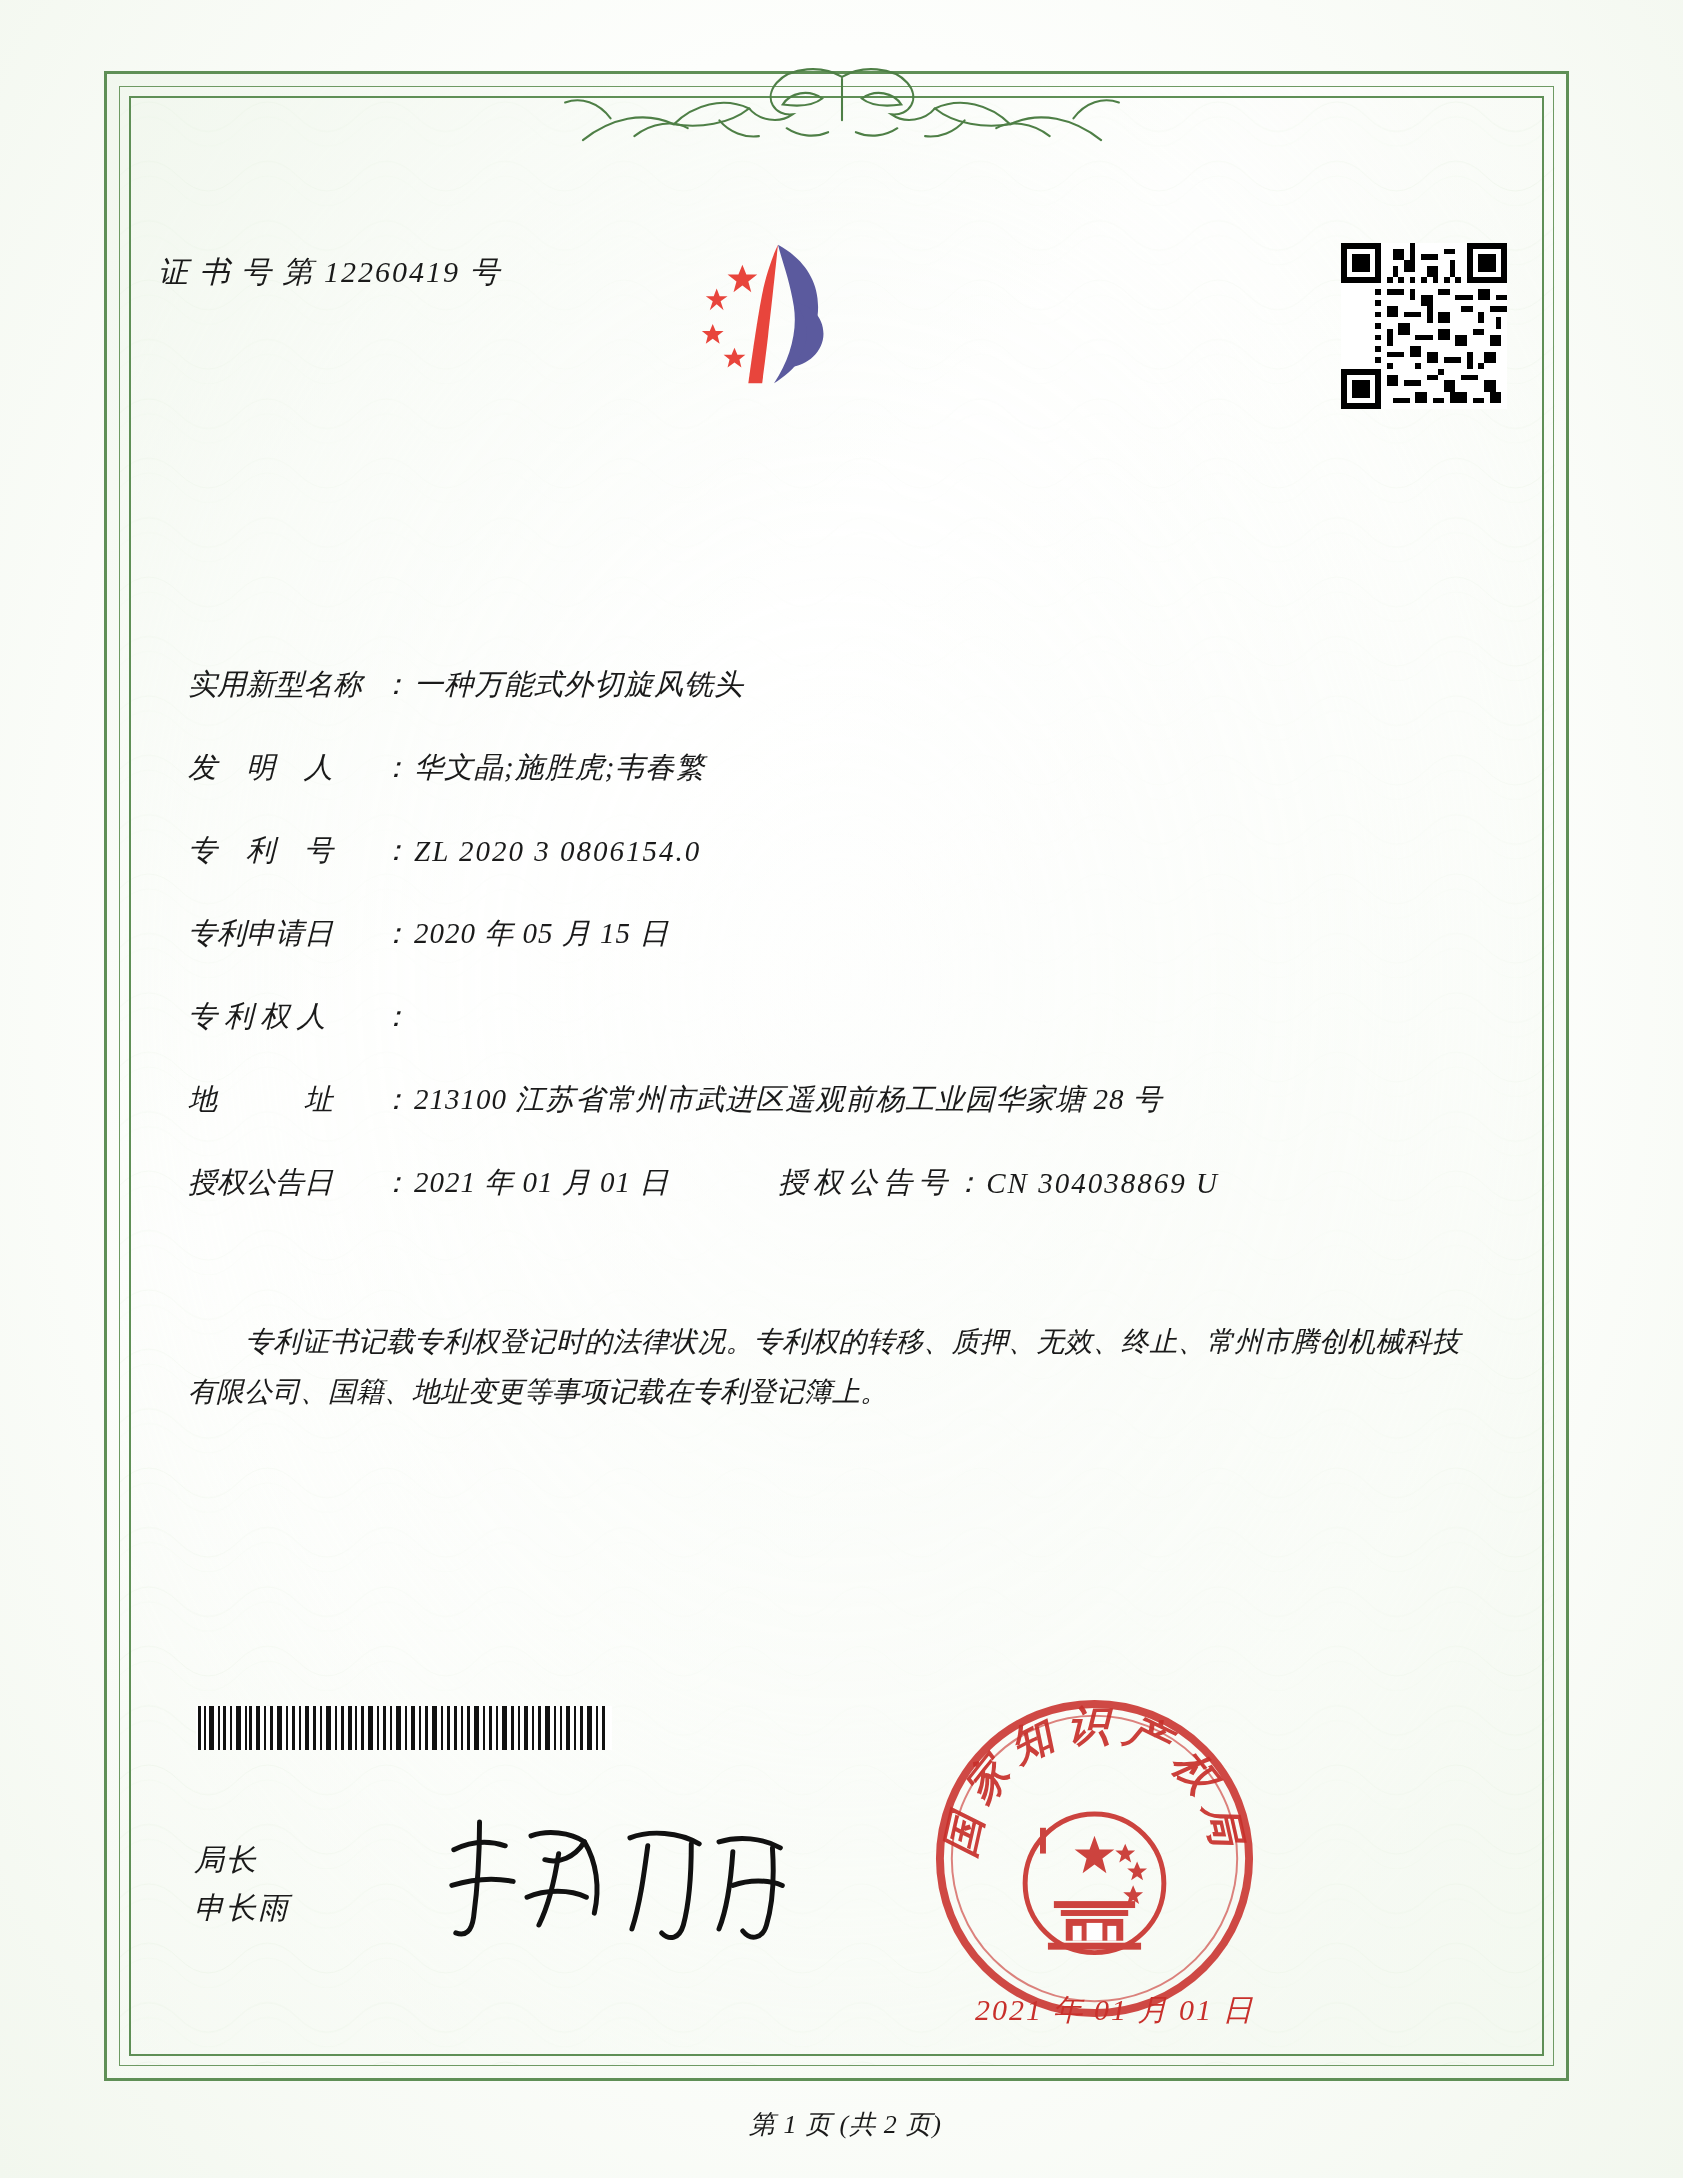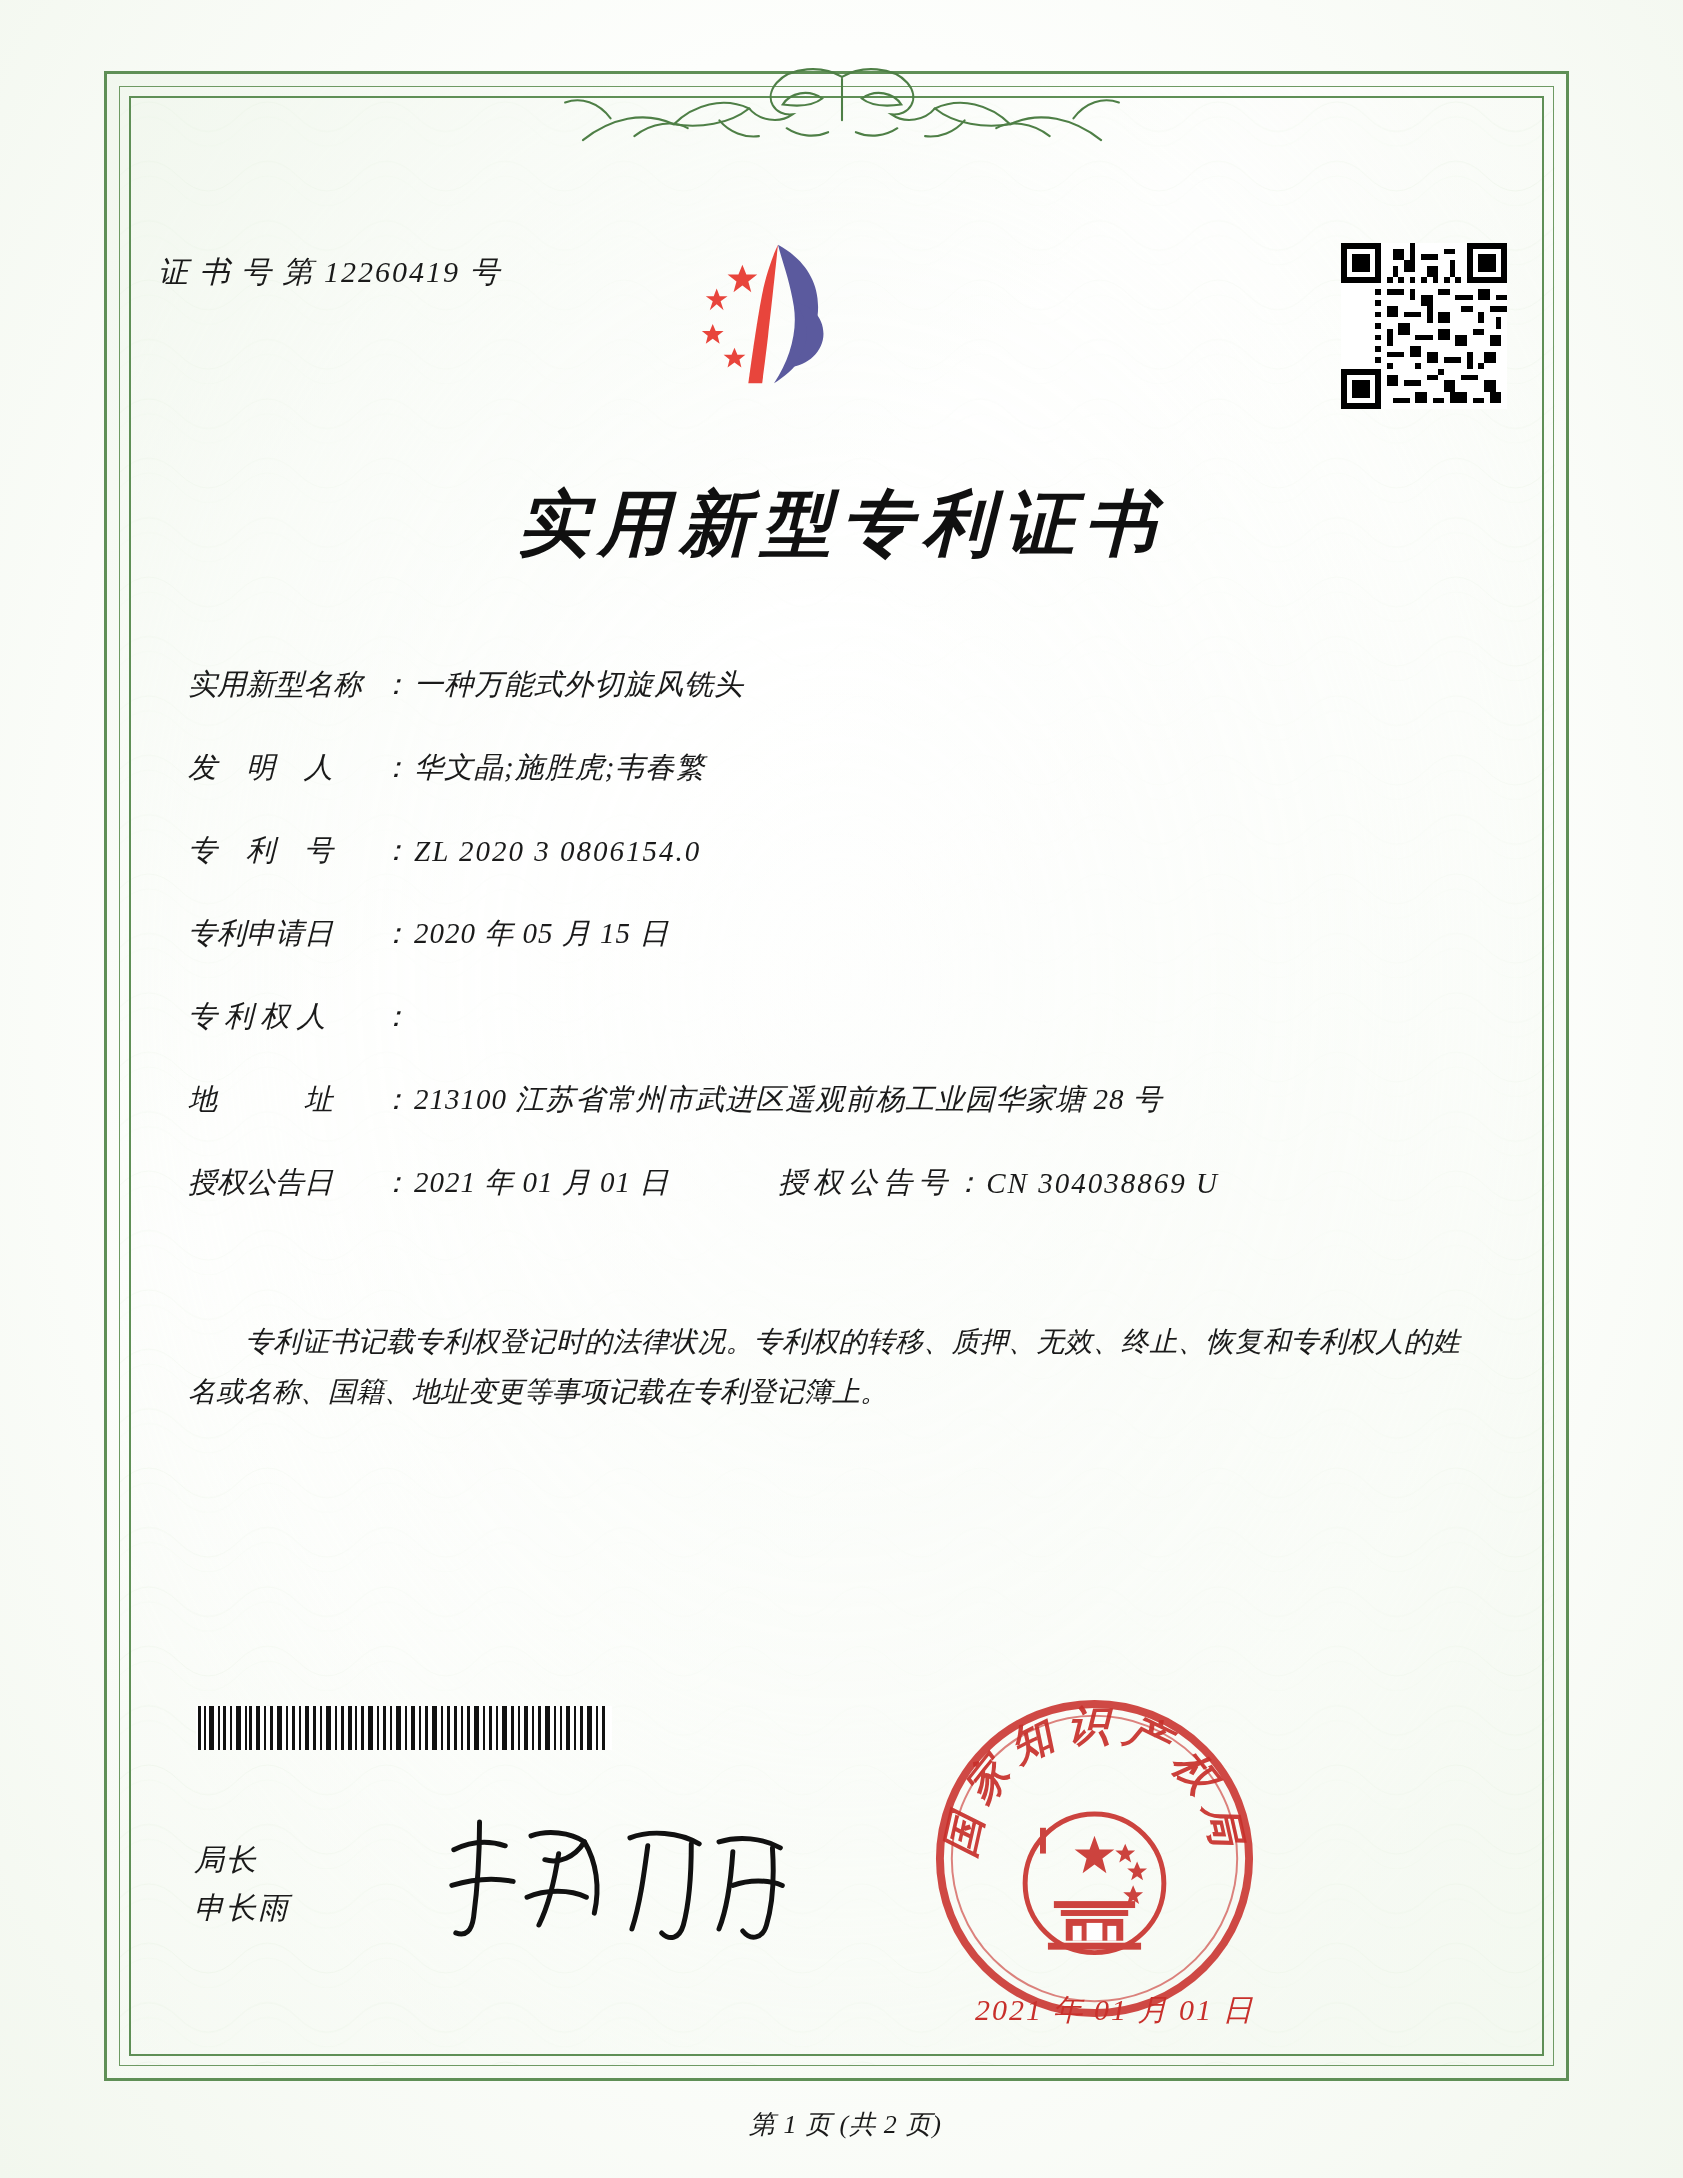--- a/index.html
+++ b/index.html
@@ -358,21 +358,20 @@
         <rect x="26" y="26" width="2" height="2"></rect>
       <rect x="8" y="21" width="1" height="1"></rect>
         <rect x="13" y="21" width="1" height="1"></rect>
       <rect x="17" y="22" width="1" height="1"></rect>
         <rect x="24" y="21" width="1" height="1"></rect>
       <rect x="27" y="13" width="1" height="2"></rect>
         <rect x="8" y="17" width="1" height="1"></rect>
     </g>
   </svg>
 
-  <div class="title">实用新型专利证书</div>
 
   <div class="fields">
 
     <div class="field-row">
       <span class="field-label tight">实用新型名称</span>
       <span class="field-colon">：</span>
       <span class="field-value">一种万能式外切旋风铣头</span>
     </div>
 
     <div class="field-row">
@@ -409,21 +408,21 @@
       <span class="field-colon">：</span>
       <span class="field-value">2021 年 01 月 01 日</span>
       <span class="second-label">授权公告号</span>
       <span class="field-colon">：</span>
       <span class="field-value spaced">CN 304038869 U</span>
     </div>
 
   </div>
 
   <div class="paras">
-    <p>专利证书记载专利权登记时的法律状况。专利权的转移、质押、无效、终止、恢复和专利权人的姓名或名称、国籍、地址变更等事项记载在专利登记簿上。</p>
+    <p>专利证书记载专利权登记时的法律状况。专利权的转移、质押、无效、终止、常州市腾创机械科技有限公司、国籍、地址变更等事项记载在专利登记簿上。</p>
   </div>
 
   <svg class="barcode" viewBox="0 0 420 44" shape-rendering="crispEdges">
     <rect width="420" height="44" fill="#ffffff"></rect>
     <g fill="#111111">
       <rect x="2" y="0" width="3" height="44"></rect>
         <rect x="8" y="0" width="2" height="44"></rect>
       <rect x="13" y="0" width="5" height="44"></rect>
         <rect x="22" y="0" width="2" height="44"></rect>
       <rect x="27" y="0" width="3" height="44"></rect>

